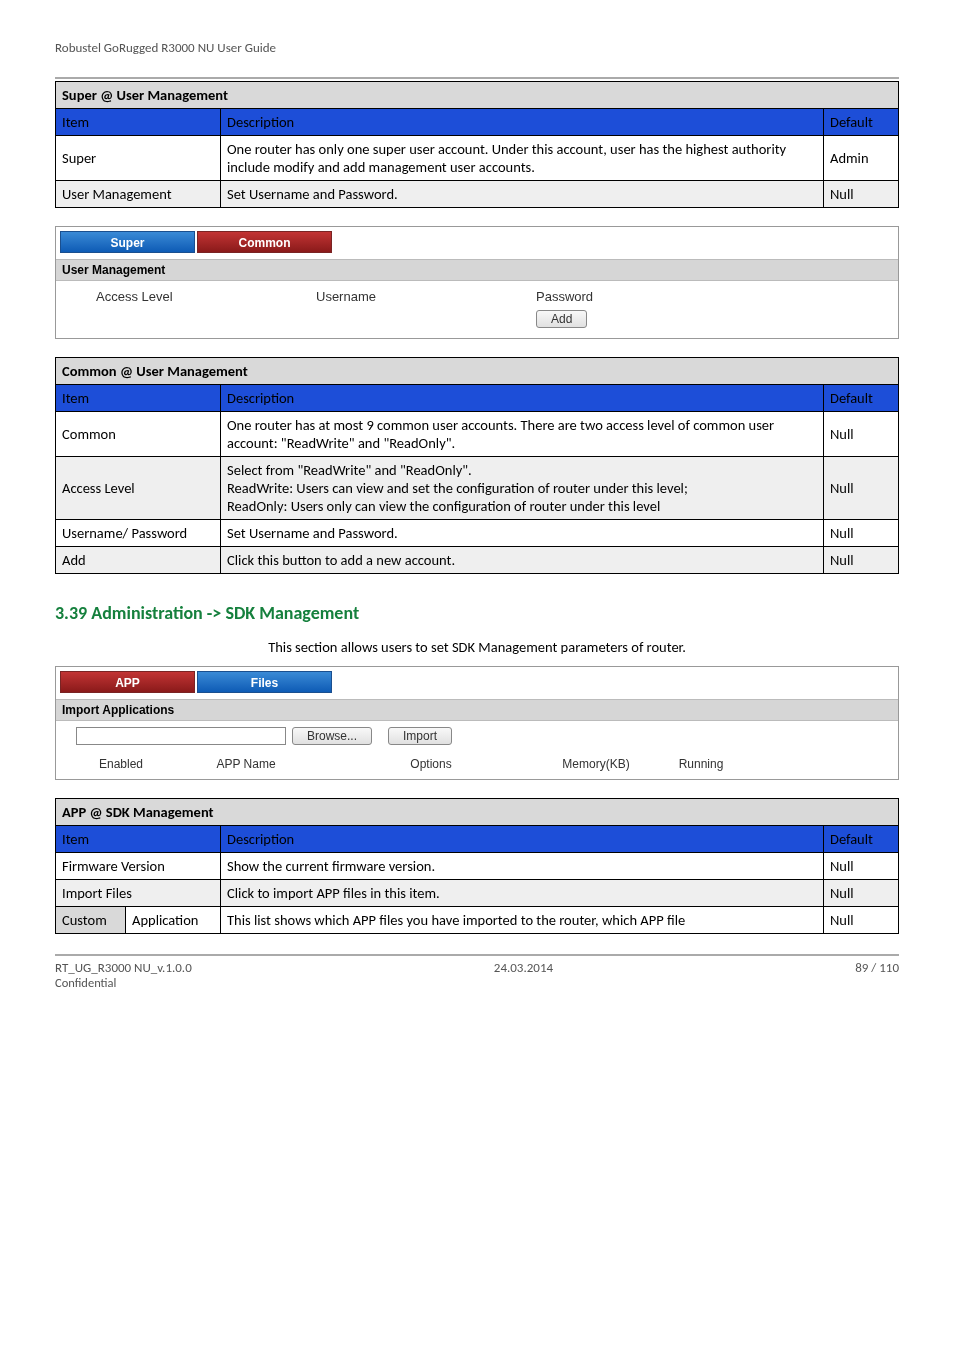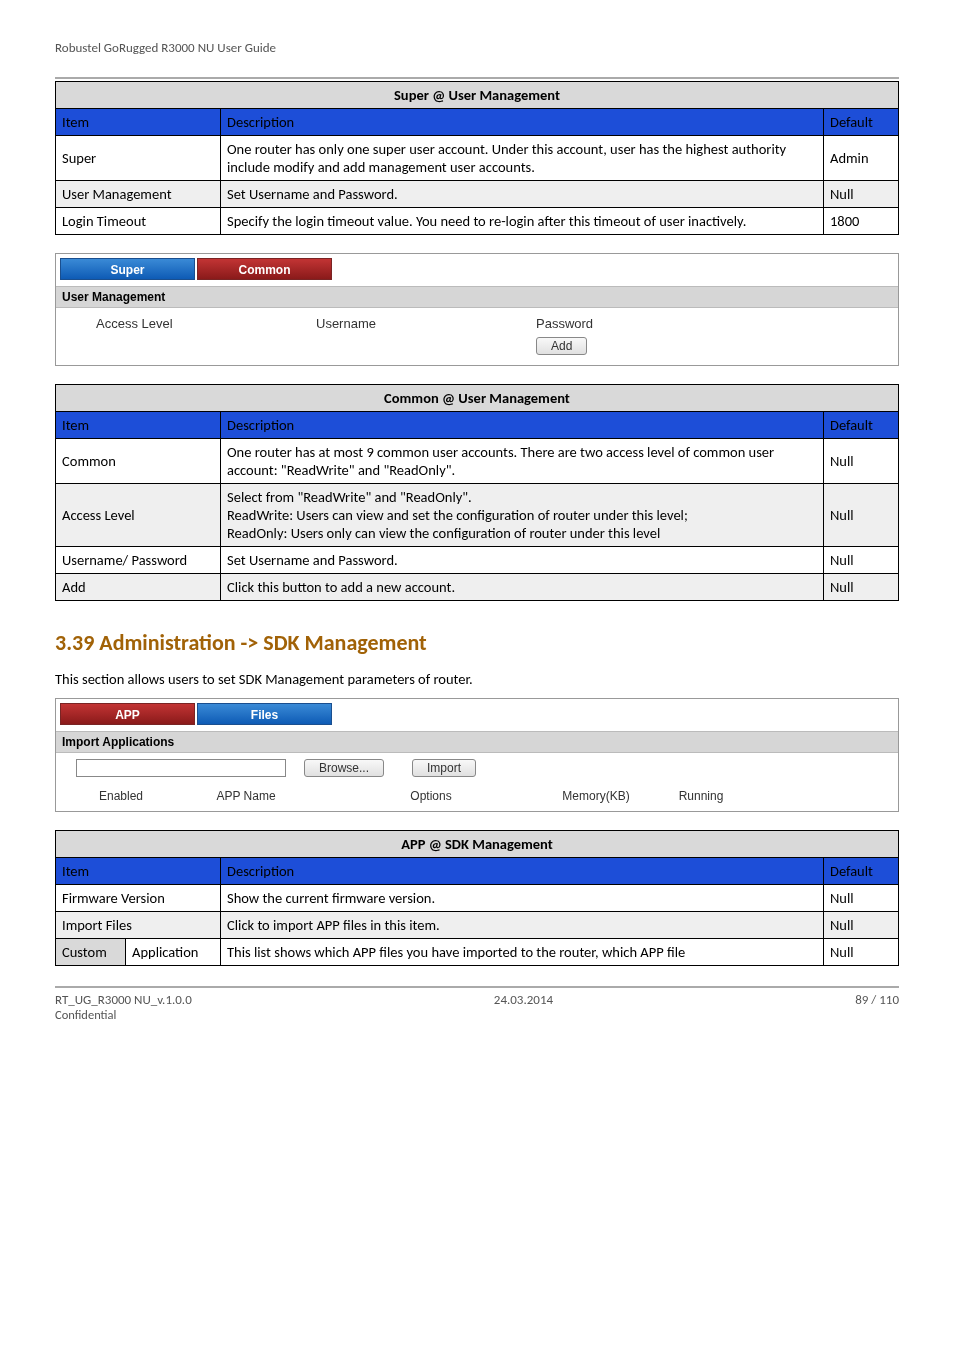--- a/index.html
+++ b/index.html
@@ -26,21 +26,20 @@
   }
   .tbl th, .tbl td {
     border: 1px solid #000;
     padding: 4px 6px;
     font-size: 14.5px;
     text-align: left;
     vertical-align: middle;
   }
   .tbl .title-row td {
     background: #d9d9d9;
-    text-align: center;
     font-weight: bold;
   }
   .tbl .hdr-row td {
     background: #1d4ed8;
   }
   .tbl .odd td { background: #efefef; }
   .tbl .even td { background: #fff; }
   .col-item { width: 165px; }
   .col-default { width: 75px; text-align: left; }
 
@@ -99,26 +98,26 @@
   }
   .input {
     border: 1px solid #888;
     height: 18px;
     width: 210px;
     display: inline-block;
     vertical-align: middle;
     background:#fff;
   }
   h2.section-heading {
-    font-size: 22px;
-    font-weight: bold;
-    color:#a16207;
+    font-size: 18px;
+    font-weight: bold;
+    color:#15803d;
     margin: 28px 0 14px 0;
   }
-  .body-text { font-size: 14.5px; margin-bottom: 10px; }
+  .body-text { font-size: 14.5px; margin-bottom: 10px; text-align: center; }
   .footer {
     border-top: 2px solid #aaa;
     padding-top: 4px;
     font-size: 13px;
     color:#555;
     display:flex;
     justify-content: space-between;
     margin-top: 20px;
   }
   .confidential { font-size: 12.5px; color:#555; }
@@ -141,25 +140,20 @@
   </tr>
   <tr class="even">
     <td class="col-item">Super</td>
     <td>One router has only one super user account. Under this account, user has the highest authority include modify and add management user accounts.</td>
     <td class="col-default">Admin</td>
   </tr>
   <tr class="odd">
     <td class="col-item">User Management</td>
     <td>Set Username and Password.</td>
     <td class="col-default">Null</td>
-  </tr>
-  <tr class="even">
-    <td class="col-item">Login Timeout</td>
-    <td>Specify the login timeout value. You need to re-login after this timeout of user inactively.</td>
-    <td class="col-default">1800</td>
   </tr>
 </tbody>
   </table>
 
 <div class="shot">
   <div class="tab-row" style="padding:4px 4px 0 4px;">
     <div class="tab tab-inactive">Super</div>
     <div class="tab tab-active">Common</div>
   </div>
   <div style="height:6px;"></div>
@@ -215,21 +209,21 @@
 
 <div class="body-text">This section allows users to set SDK Management parameters of router.</div>
 
 <div class="shot">
   <div class="tab-row" style="padding:4px 4px 0 4px;">
     <div class="tab tab-active">APP</div>
     <div class="tab tab-inactive">Files</div>
   </div>
   <div style="height:6px;"></div>
   <div class="section-bar">Import Applications</div>
-  <div style="padding:6px 20px; display:flex; align-items:flex-end; gap:18px;">
+  <div style="padding:6px 20px; display:flex; align-items:flex-end; gap:6px;">
     <span class="input"></span>
     <span class="btn">Browse...</span>
     <span class="btn" style="margin-left:10px;">Import</span>
   </div>
   <div class="grid5" style="padding-top:6px; padding-bottom:8px;">
     <div>Enabled</div>
     <div>APP Name</div>
     <div>Options</div>
     <div>Memory(KB)</div>
     <div>Running</div>

